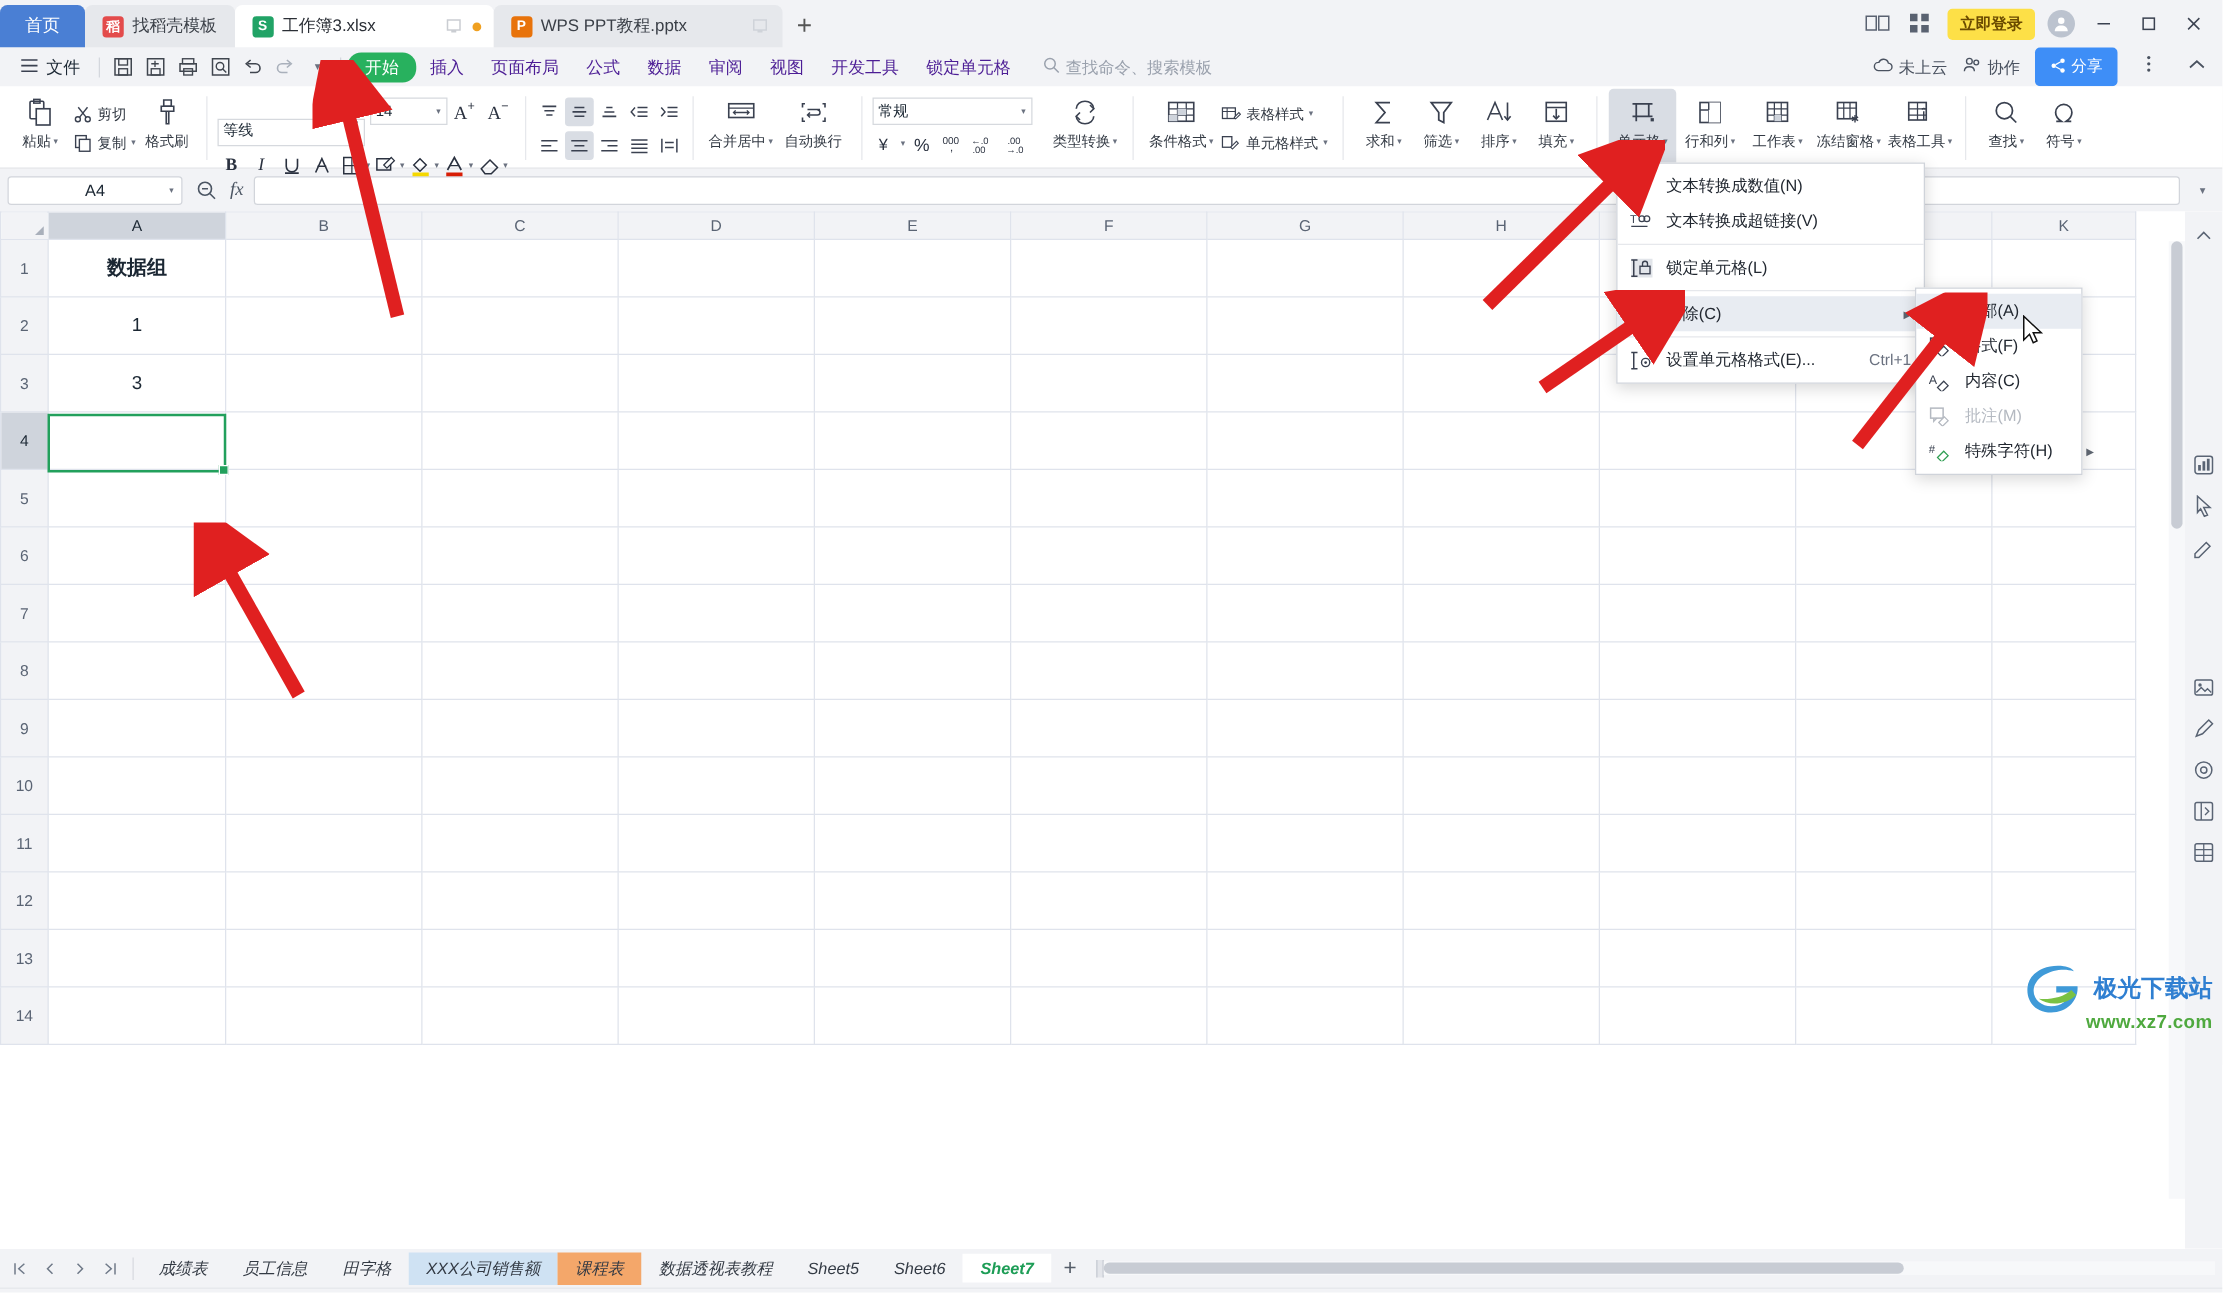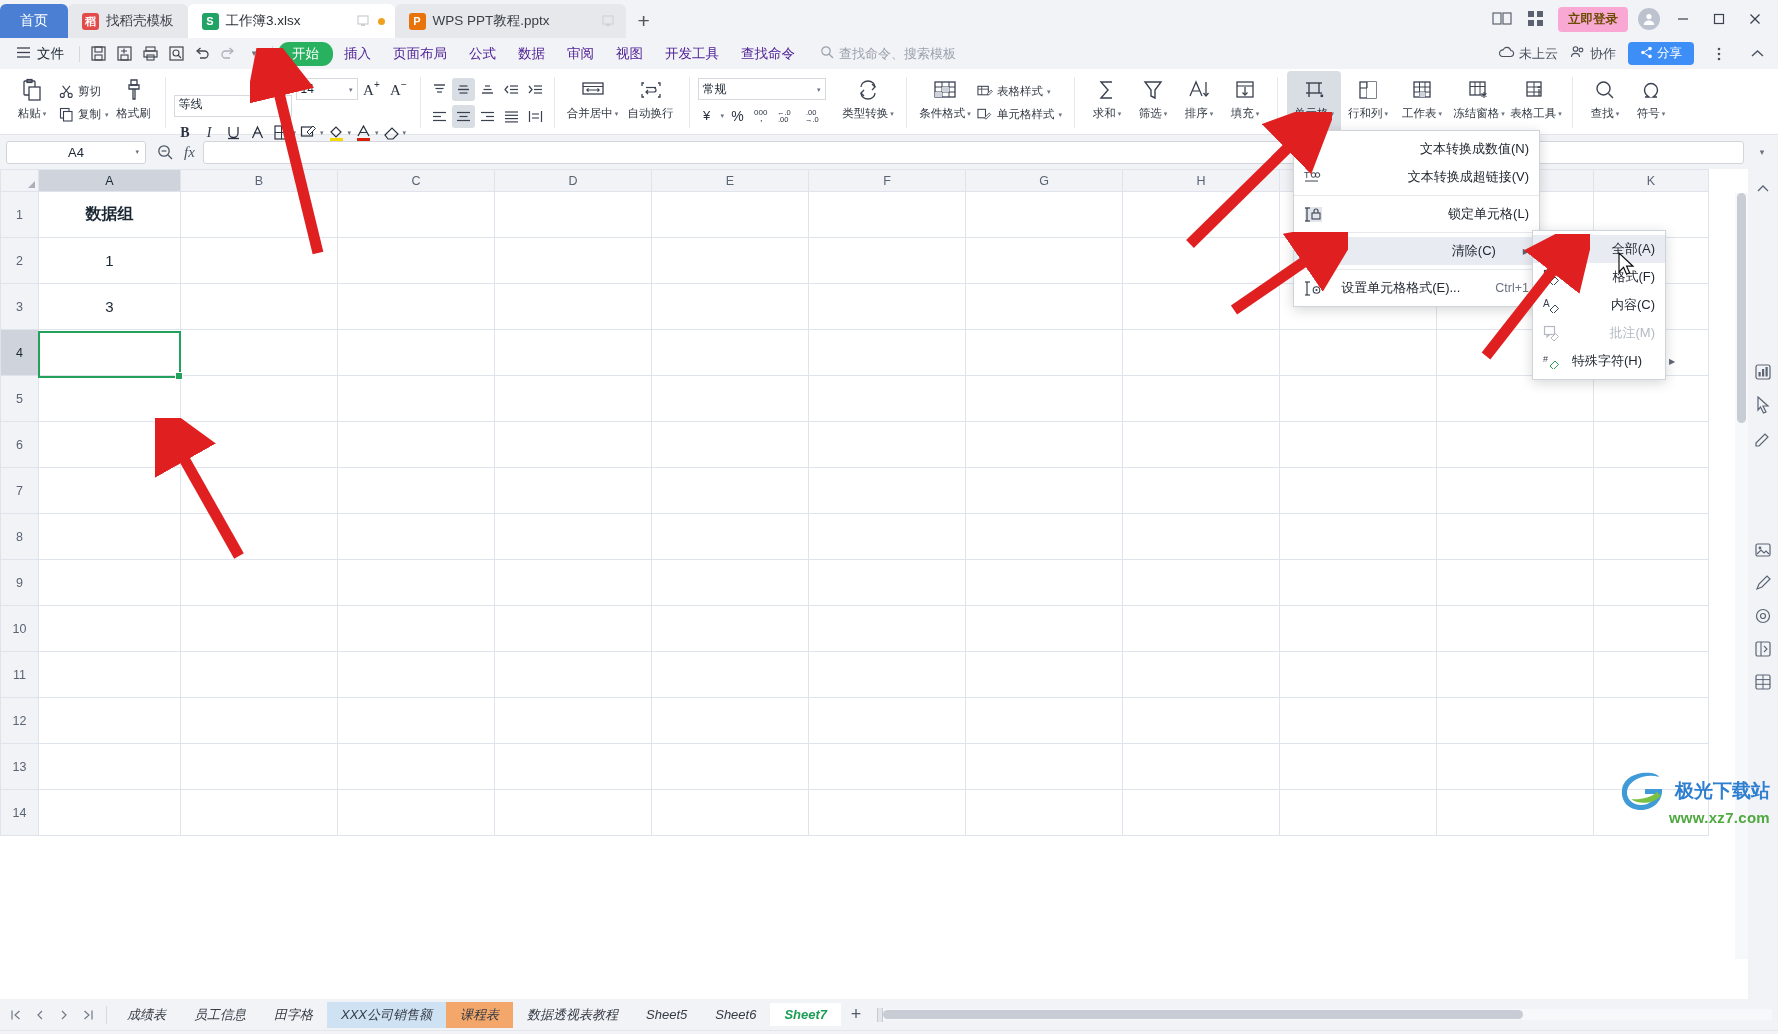--- a/index.html
+++ b/index.html
@@ -42,38 +42,38 @@
   .newtab {
     width: 36px; height: 34px; display: flex; align-items: center; justify-content: center;
     font-size: 21px; color: #555; cursor: default;
   }
   .title-right {
     position: absolute; right: 0; top: 0; height: 38px;
     display: flex; align-items: center; gap: 10px; padding-right: 10px;
   }
   .tr-icon { width: 24px; height: 24px; display: flex; align-items: center; justify-content: center; color: #5a6271; }
   .login-btn {
-    background: #f9a8d4; color: #6b4b00; font-size: 12.5px; font-weight: bold;
+    background: #fde047; color: #6b4b00; font-size: 12.5px; font-weight: bold;
     border-radius: 4px; padding: 4px 10px; display: flex; align-items: center; gap: 4px;
   }
   .avatar-c { width: 22px; height: 22px; border-radius: 50%; background: #bcc3cf; display:flex;align-items:center;justify-content:center; }
   .wbtn { width: 26px; height: 26px; display: flex; align-items: center; justify-content: center; color: #3a4150; font-size: 14px; }
 
   
   .menubar {
     height: 31px; background: #f2f3f6; display: flex; align-items: center;
     padding-left: 6px; gap: 0px; position: relative;
   }
   .mb-file { display: flex; align-items: center; gap: 6px; padding: 0 10px; font-size: 13.5px; }
   .qicon { width: 26px; height: 25px; display: flex; align-items: center; justify-content: center; color: #40464f; }
   .qsep { width: 1px; height: 16px; background: #d4d7dd; margin: 0 5px; }
   .mtab { padding: 3px 11px; font-size: 13.5px; color: #4c1d95; border-radius: 11px; white-space: nowrap; }
   .mtab.sel { background: #28b15e; color: #fff; font-weight: 500; padding: 3px 14px; }
   .searchbox { display: flex; align-items: center; gap: 5px; margin-left: 14px; color: #9aa1ad; font-size: 13px; }
-  .mb-right { position: absolute; right: 8px; top: 0; height: 31px; display: flex; align-items: center; gap: 12px; font-size: 13px; color: #4a5260; }
+  .mb-right { position: absolute; right: 8px; top: 0; height: 31px; display: flex; gap: 12px; font-size: 13px; color: #4a5260; }
   .share-btn { background: #3e8ef7; color: #fff; border-radius: 4px; padding: 3px 12px; font-size: 12.5px; display:flex; align-items:center; gap:4px; }
 
   
   .ribbon {
     height: 66px; background: #fff; border-bottom: 1px solid #e2e4e8;
     display: flex; align-items: stretch; padding: 2px 2px 0 4px; position: relative;
   }
   .rgroup { display: flex; align-items: stretch; padding: 0 5px; }
   .rsep { width: 1px; background: #e6e8ec; margin: 6px 4px; flex: none; }
   .bigbtn {
@@ -181,21 +181,21 @@
 
   
   .ctxmenu {
     position: absolute; background: #fff; border: 1px solid #cfd3da;
     box-shadow: 0 3px 12px rgba(0,0,0,.16); padding: 4px 0; z-index: 60;
   }
   .mitem { height: 28px; display: flex; align-items: center; padding: 0 10px 0 8px; font-size: 13px; color: #222831; gap: 9px; white-space: nowrap; }
   .mitem.hl { background: #e8ecf2; }
   .mitem.dis { color: #b4b9c1; }
   .mitem .mi-ico { width: 22px; height: 20px; display: flex; align-items: center; justify-content: center; flex: none; }
-  .mitem .mi-lbl { flex: 1; text-align: right; }
+  .mitem .mi-lbl { flex: 1; }
   .mitem .mi-key { color: #6b7280; font-size: 12.5px; margin-left: 26px; }
   .mitem .mi-arrow { font-size: 8px; color: #5d646f; margin-left: 18px; }
   .mdiv { height: 1px; background: #e6e8ec; margin: 4px 0; }
 
   
   .arrow { position: absolute; z-index: 90; pointer-events: none; }
 
   
   .wm { position: absolute; right: 8px; bottom: 26px; z-index: 80; pointer-events: none; }
   .wm-txt { font-size: 15px; font-weight: bold; color: #4fa93f; letter-spacing: .3px; }
@@ -342,21 +342,21 @@
     <div class="qsep"></div>
 
     <div class="mtab sel">开始</div>
     <div class="mtab">插入</div>
     <div class="mtab">页面布局</div>
     <div class="mtab">公式</div>
     <div class="mtab">数据</div>
     <div class="mtab">审阅</div>
     <div class="mtab">视图</div>
     <div class="mtab">开发工具</div>
-    <div class="mtab">查找命令</div>
+    <div class="mtab">锁定单元格</div>
 
     <div class="searchbox">
       <span>
         <svg width="14" height="14" viewBox="0 0 14 14">
             <circle cx="6" cy="6" r="4.2" fill="none" stroke="#9aa1ad" stroke-width="1.2"></circle>
             <line x1="9" y1="9" x2="13" y2="13" stroke="#9aa1ad" stroke-width="1.2"></line>
           </svg>
       </span>
       <span>查找命令、搜索模板</span>
     </div>

